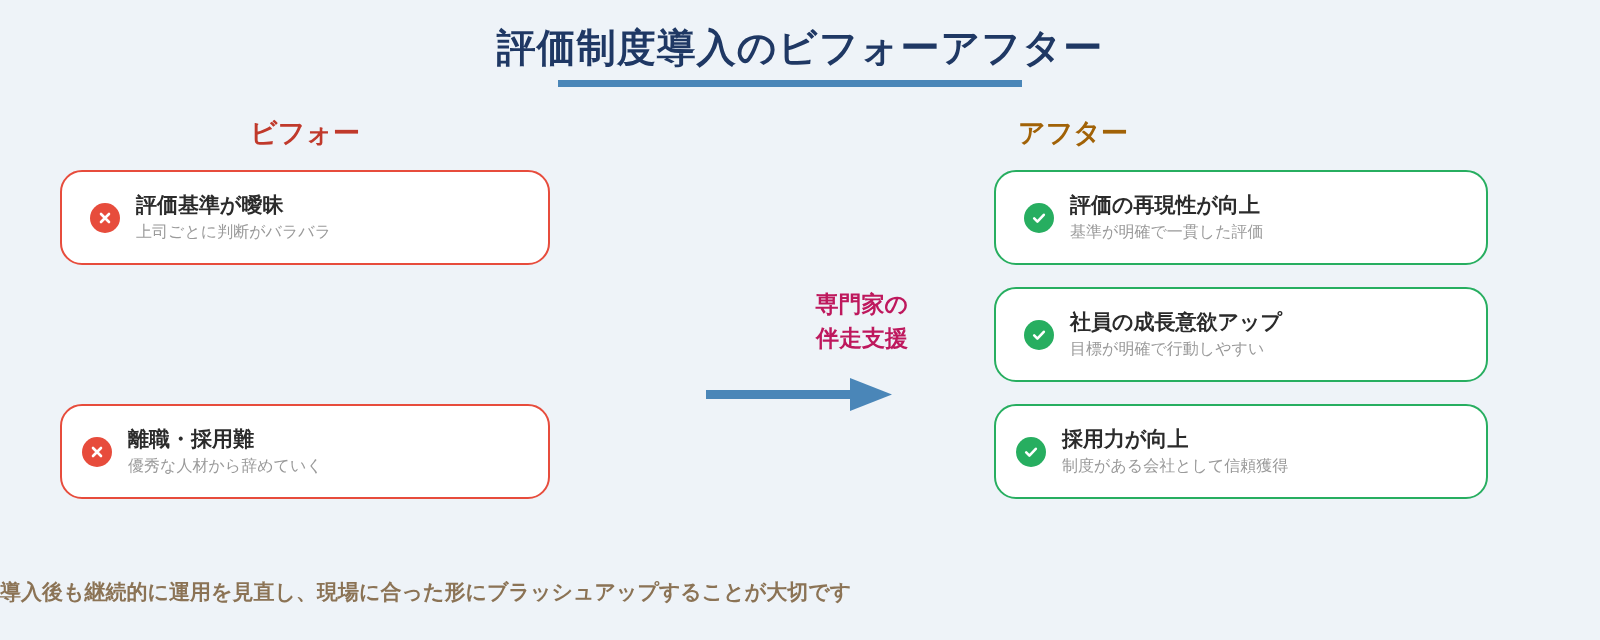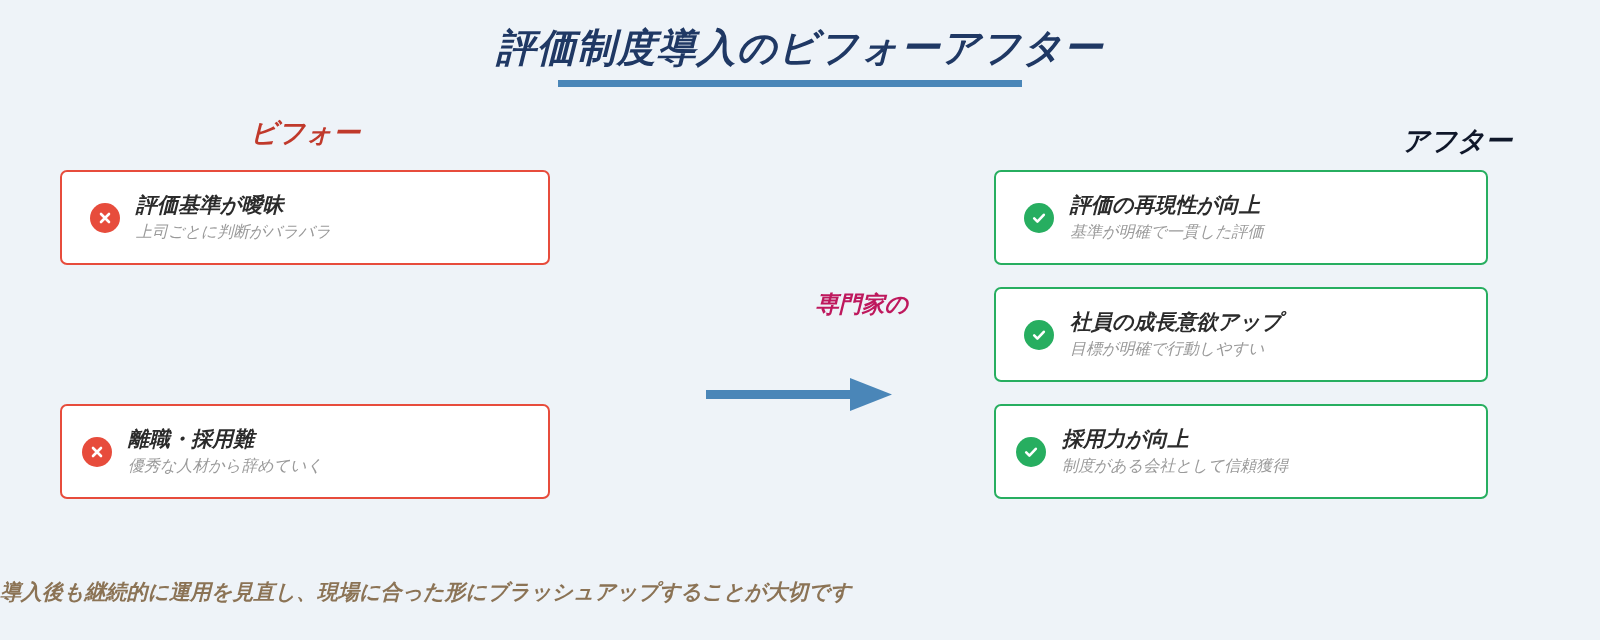--- a/index.html
+++ b/index.html
@@ -13,21 +13,20 @@
     background: #eef3f8;
     font-family: "Liberation Sans", "DejaVu Sans", sans-serif;
     overflow: hidden;
     position: relative;
   }
 
   .canvas {
     position: relative;
     width: 1600px;
     height: 640px;
-    font-style: italic;
   }
 
   
   .title-block {
     position: absolute;
     top: 24px;
     left: 0;
     width: 1600px;
     text-align: center;
   }
@@ -59,32 +58,32 @@
   }
   .col-heading.before {
     left: 60px;
     top: 120px;
     width: 490px;
     text-align: center;
     color: #c0392b;
   }
   .col-heading.after {
     left: 1018px;
-    top: 128px;
+    top: 120px;
     width: 494px;
-    text-align: right;
-    color: #0f172a;
+    text-align: left;
+    color: #a16207;
   }
 
   
   .card {
     position: absolute;
     box-sizing: border-box;
     background: #ffffff;
-    border-radius: 7px;
+    border-radius: 22px;
     display: flex;
     align-items: center;
     height: 95px;
     padding-left: 28px;
   }
   .card.before {
     left: 60px;
     width: 490px;
     border: 2.5px solid #e74c3c;
   }
@@ -201,20 +200,21 @@
       </svg>
     </span>
     <span class="card-texts">
       <span class="card-title">離職・採用難</span>
       <span class="card-sub">優秀な人材から辞めていく</span>
     </span>
   </div>
 
   <div class="center-label">
     <div>専門家の</div>
+    <div>伴走支援</div>
   </div>
 
   <div class="center-arrow">
     <svg width="200" height="42" viewBox="0 0 200 42" aria-hidden="true">
       <rect x="6" y="16" width="150" height="9" fill="#4a86b8"></rect>
       <path d="M150 4 L192 20.5 L150 37 Z" fill="#4a86b8"></path>
     </svg>
   </div>
 
   <div class="card after row-0">

